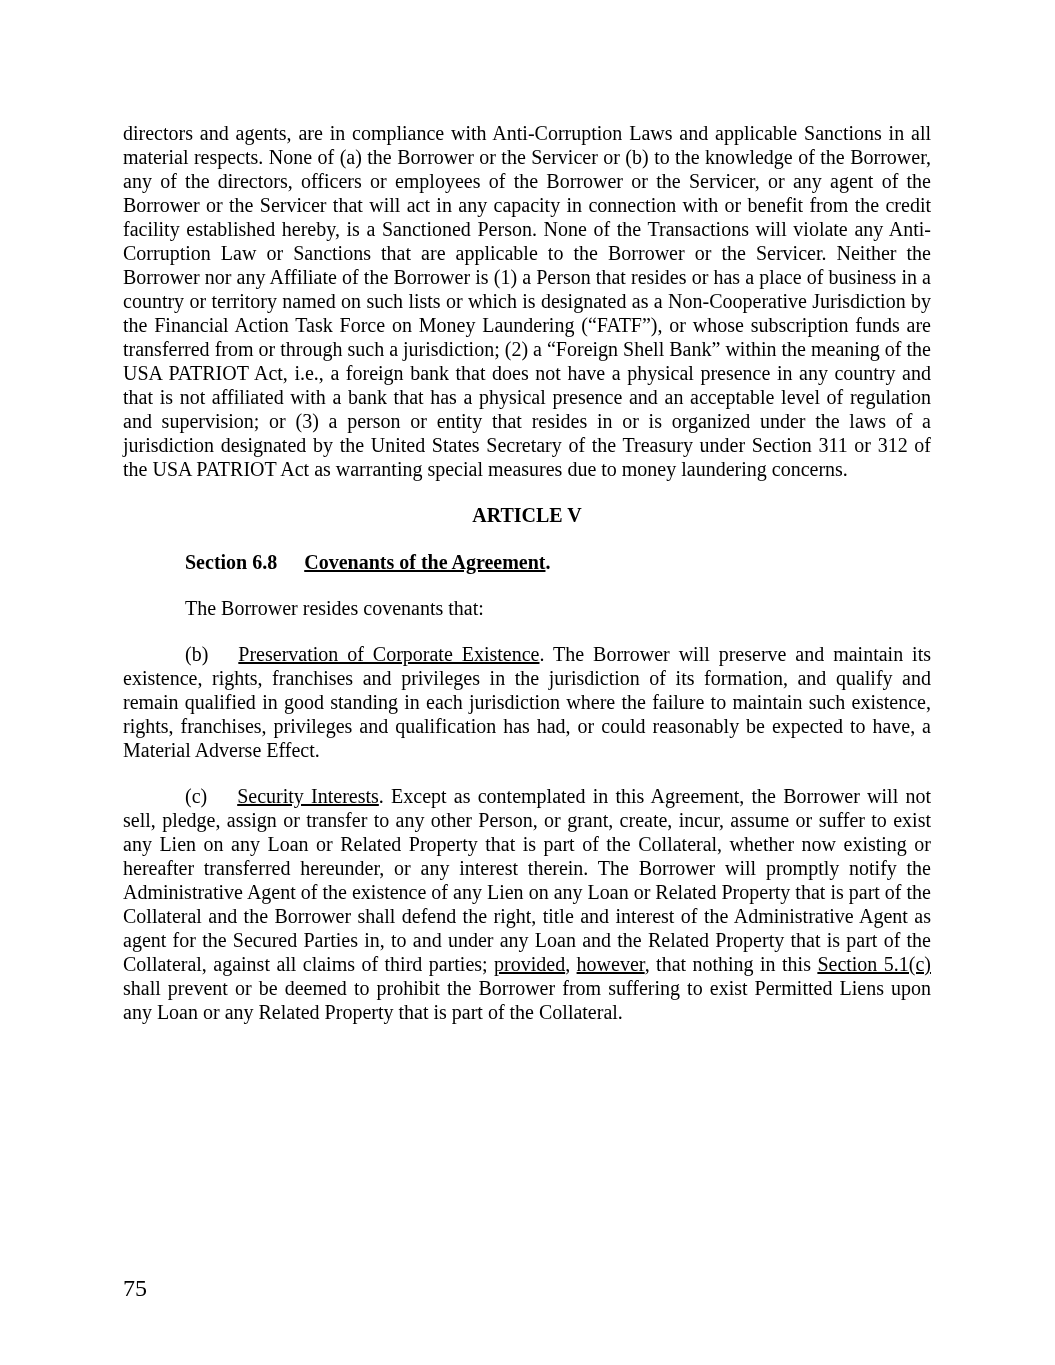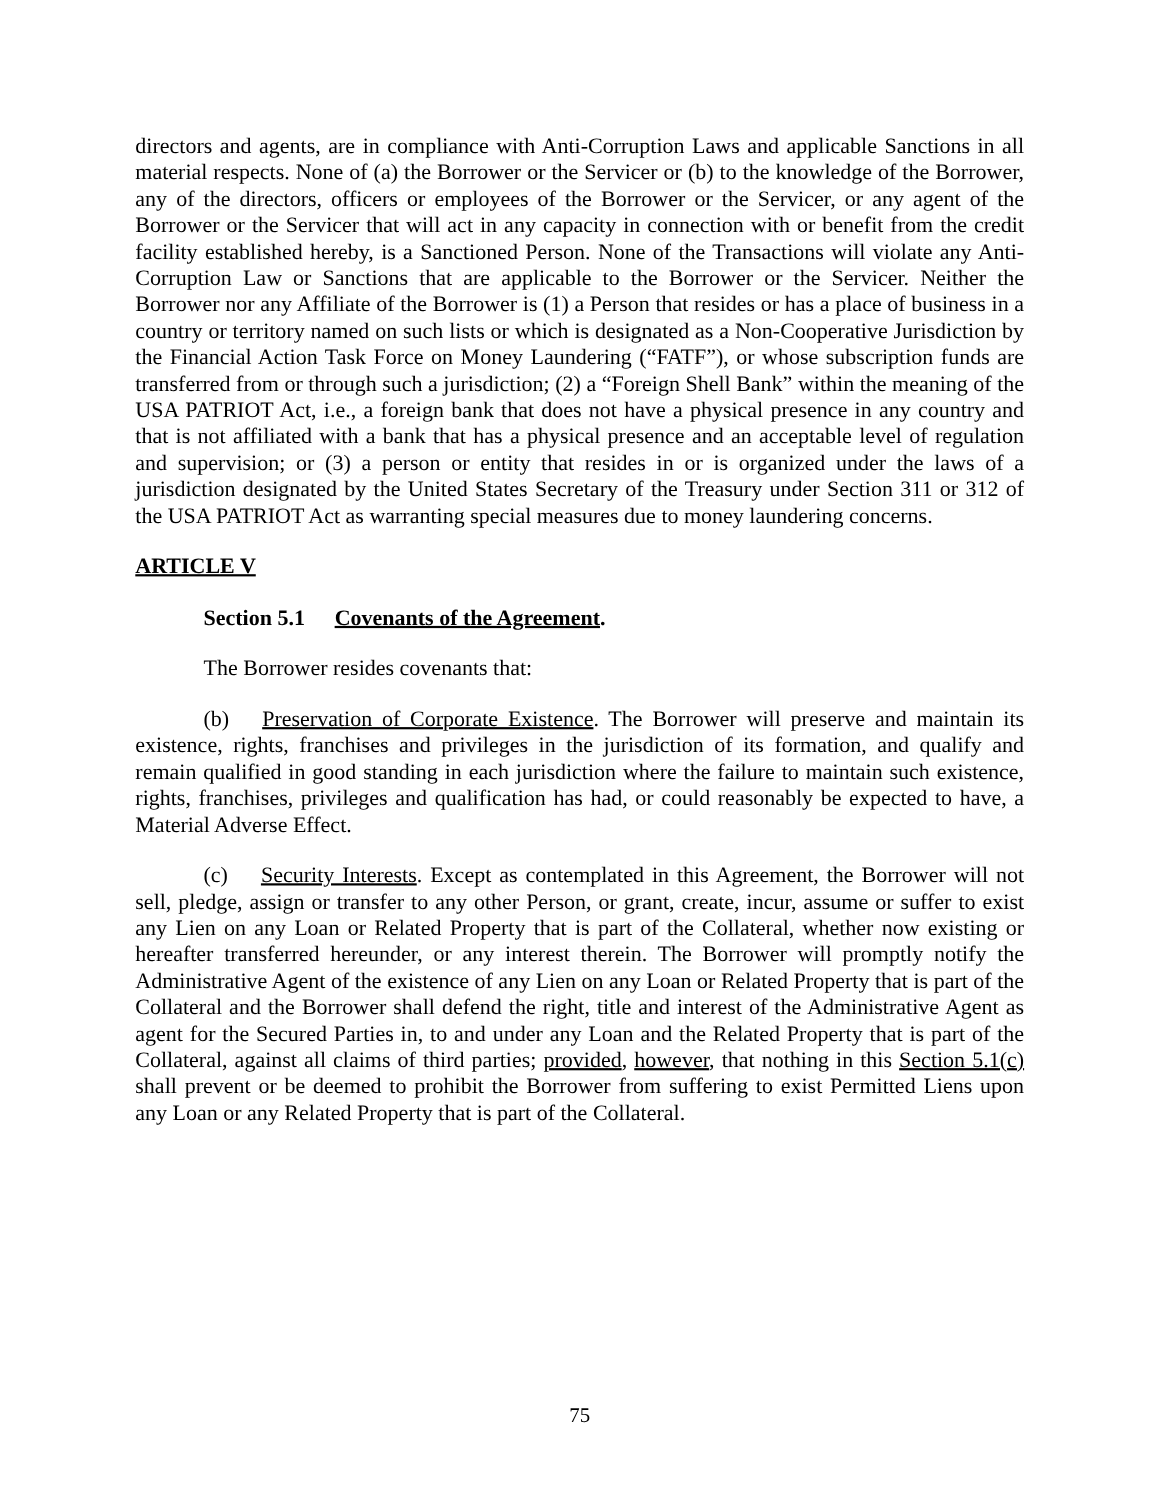--- a/index.html
+++ b/index.html
@@ -28,55 +28,54 @@
     line-height: 24px;
   }
   .para {
     margin: 0 0 22px 0;
     text-align: justify;
   }
   .no-indent { text-indent: 0; }
   .indent { text-indent: 62px; }
   .heading {
     font-weight: bold;
+    text-align: center;
     text-indent: 0;
     margin: 0 0 23px 0;
-    text-decoration: underline;
   }
   .section-line {
     font-weight: bold;
     text-indent: 62px;
     text-align: left;
     margin: 0 0 22px 0;
   }
   .tab-section { display: inline-block; width: 27px; }
   .tab-item { display: inline-block; width: 30px; }
   .u { text-decoration: underline; }
   .page-number {
     position: absolute;
     top: 1276px;
     left: 123px;
     width: 808px;
-    text-align: center;
-    font-size: 19px;
+    font-size: 24px;
     line-height: 24px;
   }
 </style>
 </head>
 <body>
 
 <div class="page">
   <div class="content">
 
     <p class="para no-indent">directors and agents, are in compliance with Anti-Corruption Laws and applicable Sanctions in all material respects.  None of (a) the Borrower or the Servicer or (b) to the knowledge of the Borrower,  any of the directors, officers or employees of the Borrower or the Servicer, or any agent of the Borrower or the Servicer that will act in any capacity in connection with or benefit from the credit facility established hereby, is a Sanctioned Person.  None of the Transactions will violate any Anti-Corruption Law or Sanctions that are applicable to the Borrower or the Servicer. Neither the Borrower nor any Affiliate of the Borrower is (1) a Person that resides or has a place of business in a country or territory named on such lists or which is designated as a Non-Cooperative Jurisdiction by the Financial Action Task Force on Money Laundering (“FATF”), or whose subscription funds are transferred from or through such a jurisdiction; (2) a “Foreign Shell Bank” within the meaning of the USA PATRIOT Act, i.e., a foreign bank that does not have a physical presence in any country and that is not affiliated with a bank that has a physical presence and an acceptable level of regulation and supervision; or (3) a person or entity that resides in or is organized under the laws of a jurisdiction designated by the United States Secretary of the Treasury under Section 311 or 312 of the USA PATRIOT Act as warranting special measures due to money laundering concerns.</p>
 
     <p class="heading">ARTICLE V</p>
 
 
-    <p class="section-line"><span>Section 5.1</span><span class="tab-section"></span><span class="u">Covenants of the Agreement</span><span>.</span></p>
+    <p class="section-line"><span>Section 6.8</span><span class="tab-section"></span><span class="u">Covenants of the Agreement</span><span>.</span></p>
 
     <p class="para indent">The Borrower resides covenants that:</p>
 
 
     <p class="para indent"><span>(b)</span><span class="tab-item"></span><span class="u">Preservation of Corporate Existence</span><span>.  The Borrower will preserve and maintain its existence, rights, franchises and privileges in the jurisdiction of its formation, and qualify and remain qualified in good standing in each jurisdiction where the failure to maintain such existence, rights, franchises, privileges and qualification has had, or could reasonably be expected to have, a Material Adverse Effect.</span></p>
 
     <p class="para indent"><span>(c)</span><span class="tab-item"></span><span class="u">Security Interests</span><span>.  Except as contemplated in this Agreement, the Borrower will not sell, pledge, assign or transfer to any other Person, or grant, create, incur, assume or suffer to exist any Lien on any Loan or Related Property that is part of the Collateral, whether now existing or hereafter transferred hereunder, or any interest therein.  The Borrower will promptly notify the Administrative Agent of the existence of any Lien on any Loan or Related Property that is part of the Collateral and the Borrower shall defend the right, title and interest of the Administrative Agent as agent for the Secured Parties in, to and under any Loan and the Related Property that is part of the Collateral, against all claims of third parties; </span><span class="u">provided</span><span>, </span><span class="u">however</span><span>, that nothing in this </span><span class="u">Section 5.1(c)</span><span> shall prevent or be deemed to prohibit the Borrower from suffering to exist Permitted Liens upon any Loan or any Related Property that is part of the Collateral.</span></p>
 
   </div>
 

